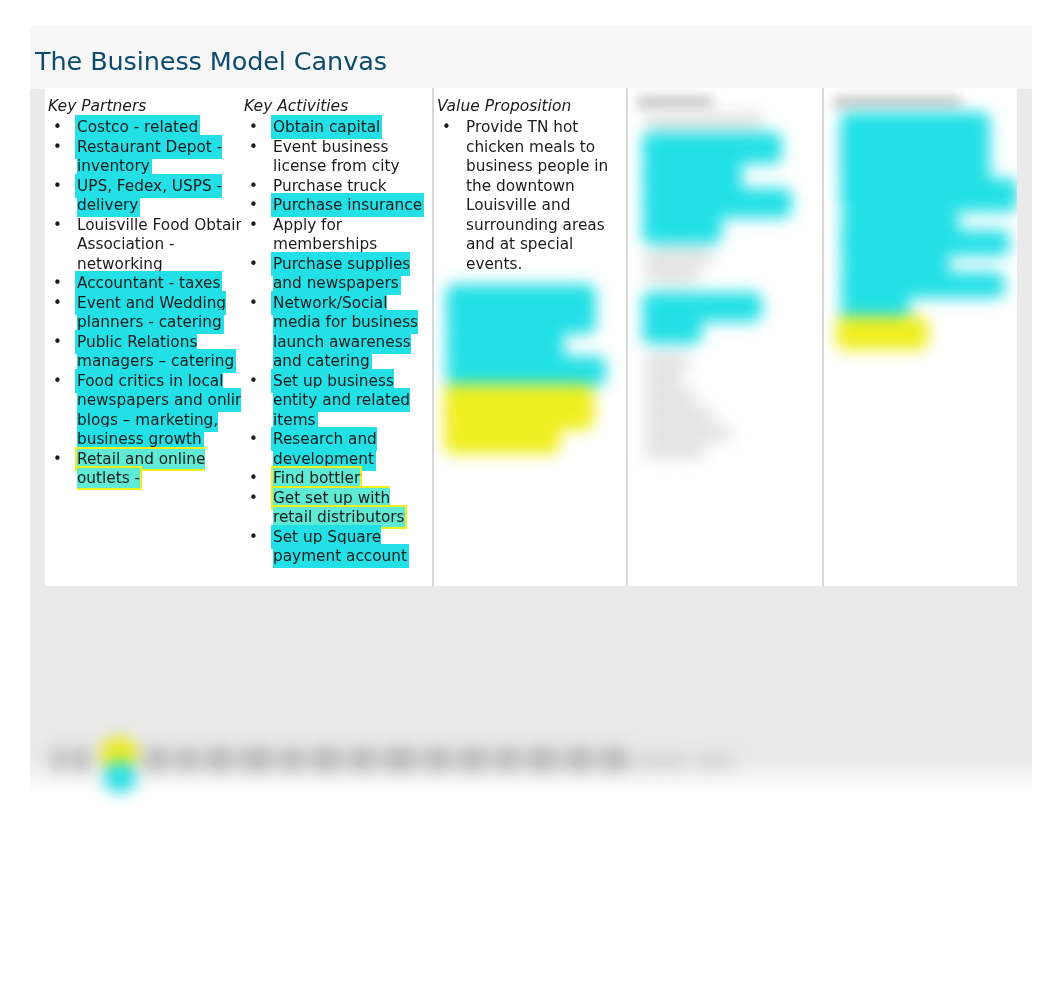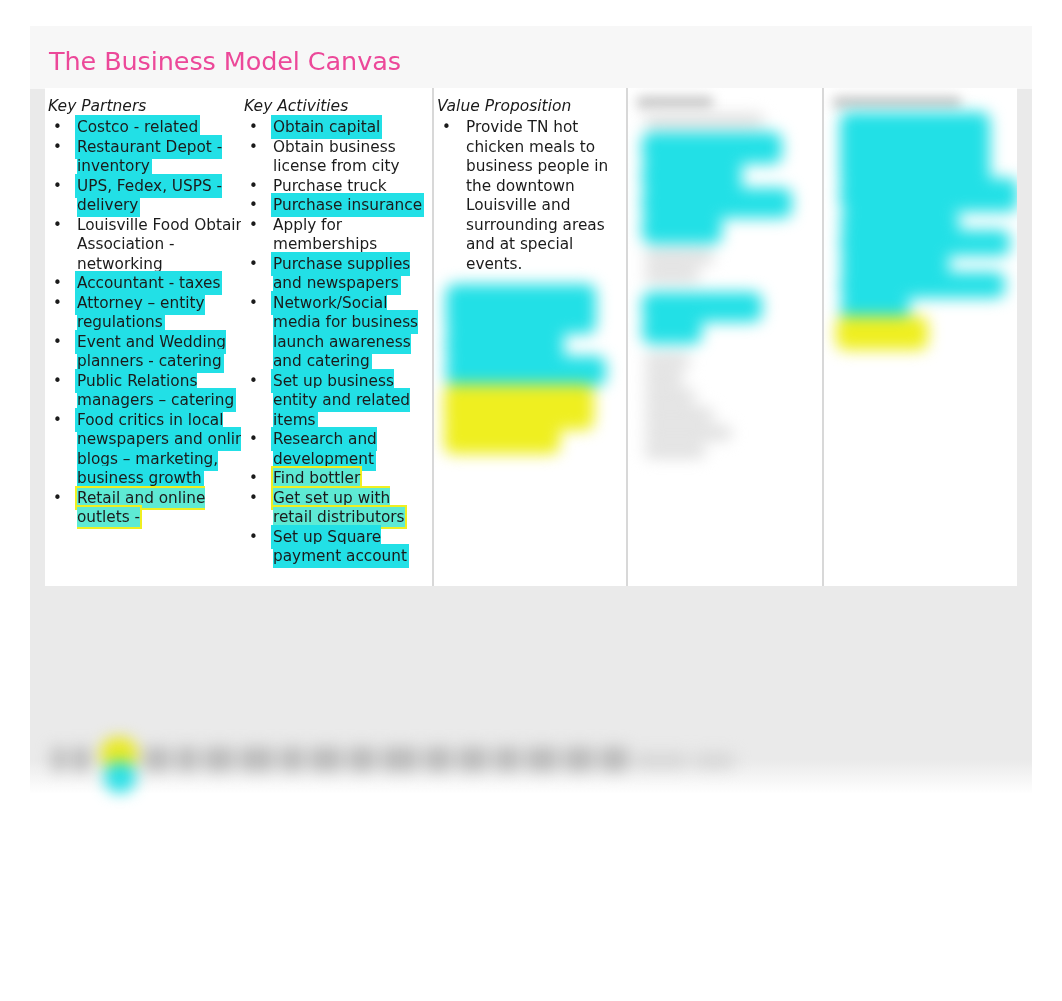--- a/index.html
+++ b/index.html
@@ -35,25 +35,25 @@
     position: absolute;
     left: 30px;
     top: 26px;
     width: 1002px;
     height: 63px;
     background: #f7f7f7;
   }
 
   .slide-title {
     position: absolute;
-    left: 49px;
+    left: 35px;
     top: 45px;
     font-size: 25.5px;
     line-height: 32px;
-    color: #ec4899;
+    color: #0c4a6e;
     letter-spacing: -0.1px;
     white-space: nowrap;
   }
 
   
   .canvas {
     position: absolute;
     left: 45px;
     top: 88px;
     width: 972px;
@@ -189,33 +189,32 @@
   <div class="canvas">
 
     <div class="cell cell-0">
       <div class="cell-head">Key Partners</div>
       <ul class="bullets">
         <li class="hl-cyan"><span class="txt">Costco - related</span></li>
         <li class="hl-cyan"><span class="txt">Restaurant Depot - inventory</span></li>
         <li class="hl-cyan"><span class="txt">UPS, Fedex, USPS - delivery</span></li>
         <li class="hl-none"><span class="txt">Louisville Food Obtain Association - networking</span></li>
         <li class="hl-cyan"><span class="txt">Accountant - taxes</span></li>
-        <li class="hl-cyan"><span class="txt">Attorney – entity regulations</span></li>
         <li class="hl-cyan"><span class="txt">Event and Wedding planners - catering</span></li>
         <li class="hl-cyan"><span class="txt">Public Relations managers – catering</span></li>
         <li class="hl-cyan"><span class="txt">Food critics in local newspapers and online blogs – marketing, business growth</span></li>
         <li class="hl-yellow"><span class="txt">Retail and online outlets -</span></li>
       </ul>
     </div>
 
     <div class="cell cell-1">
       <div class="cell-head">Key Activities</div>
       <ul class="bullets">
         <li class="hl-cyan"><span class="txt">Obtain capital</span></li>
-        <li class="hl-none"><span class="txt">Obtain business license from city</span></li>
+        <li class="hl-none"><span class="txt">Event business license from city</span></li>
         <li class="hl-none"><span class="txt">Purchase truck</span></li>
         <li class="hl-cyan"><span class="txt">Purchase insurance</span></li>
         <li class="hl-none"><span class="txt">Apply for memberships</span></li>
         <li class="hl-cyan"><span class="txt">Purchase supplies and newspapers</span></li>
         <li class="hl-cyan"><span class="txt">Network/Social media for business launch awareness and catering</span></li>
         <li class="hl-cyan"><span class="txt">Set up business entity and related items</span></li>
         <li class="hl-cyan"><span class="txt">Research and development</span></li>
         <li class="hl-yellow"><span class="txt">Find bottler</span></li>
         <li class="hl-yellow"><span class="txt">Get set up with retail distributors</span></li>
         <li class="hl-cyan"><span class="txt">Set up Square payment account</span></li>

